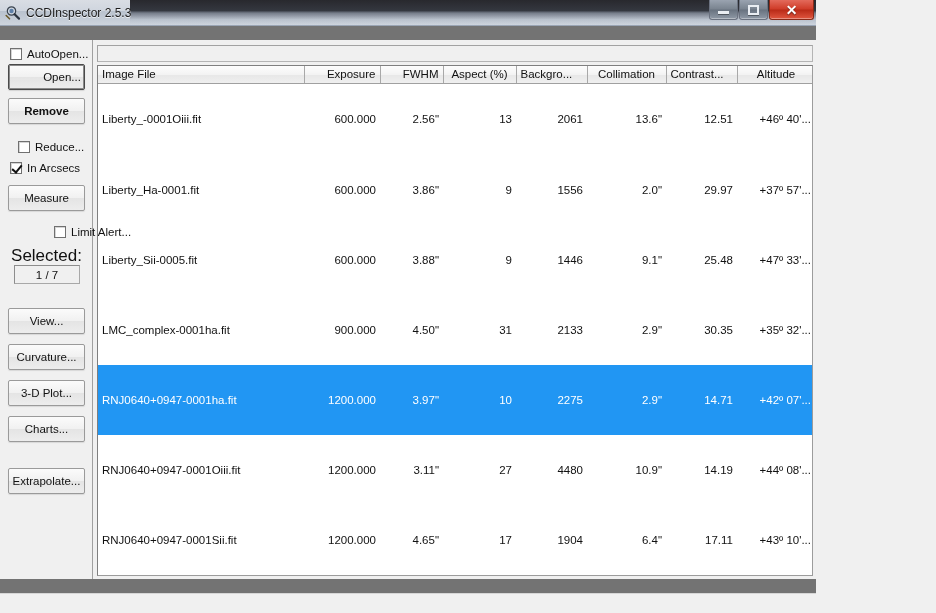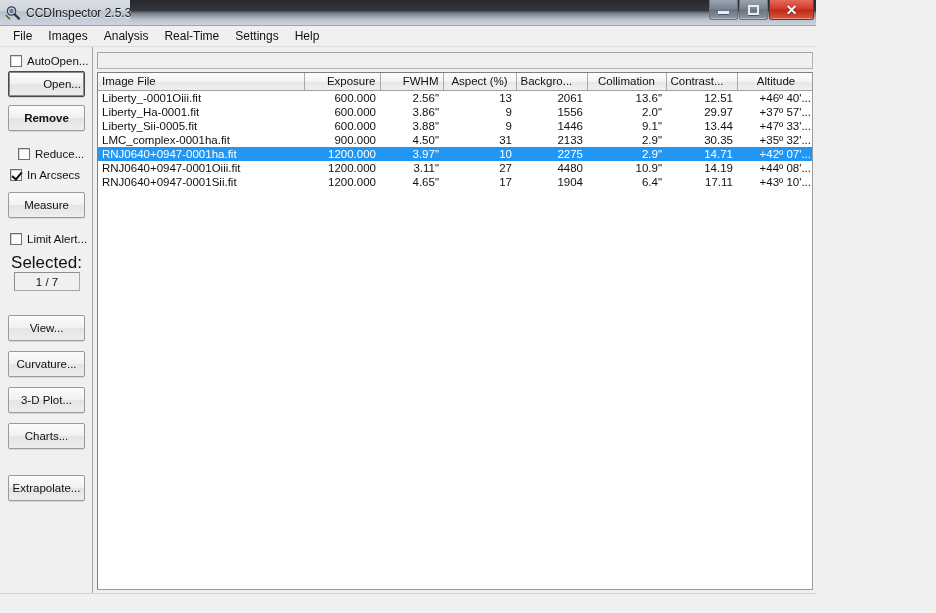--- a/index.html
+++ b/index.html
@@ -11,23 +11,24 @@
   }
   body {
     background: #f0f0f0;
   }
 
   
   .window {
     position: relative;
     width: 816px;
     height: 613px;
-    background: #f9a8d4;
+    background: #737373;
     display: flex;
     flex-direction: column;
+    gap: 14px;
   }
 
   
   .titlebar {
     position: relative;
     height: 26px;
     flex: 0 0 26px;
     background: linear-gradient(to bottom, #d9dde4 0%, #cfd5de 44%, #b9c2ce 46%, #cdd4dd 100%);
     border-bottom: 1px solid #9aa5b5;
     display: flex;
@@ -234,21 +235,21 @@
   
   .table-wrap {
     margin: 0 3px 3px 4px;
     flex: 1 1 auto;
     background: #ffffff;
     border: 1px solid #9c9c9c;
     border-top-color: #7f7f7f;
     border-left-color: #7f7f7f;
     overflow: hidden;
     display: flex;
-    flex-direction: column;
+    flex-direction: row;
     min-height: 0;
   }
   table.grid {
     width: 100%;
     border-collapse: collapse;
     table-layout: fixed;
     font-size: 11.5px;
     color: #111;
   }
   table.grid thead th {
@@ -317,28 +318,20 @@
       </div>
       <div class="win-btn">
         <span class="glyph-max"></span>
       </div>
       <div class="win-btn close">
         <span class="glyph-close">✕</span>
       </div>
     </div>
   </div>
 
-  <div class="menubar">
-    <div class="menu-item">File</div>
-    <div class="menu-item">Images</div>
-    <div class="menu-item">Analysis</div>
-    <div class="menu-item">Real-Time</div>
-    <div class="menu-item">Settings</div>
-    <div class="menu-item">Help</div>
-  </div>
 
   <div class="body-area">
 
     <div class="sidebar">
 
       <div class="chk-row" style="top:8px;">
         <span class="checkbox"></span>
         <span>AutoOpen...</span>
       </div>
 
@@ -350,21 +343,21 @@
         <span>Reduce...</span>
       </div>
 
       <div class="chk-row" style="top:122px;">
         <span class="checkbox checked"></span>
         <span>In Arcsecs</span>
       </div>
 
       <div class="btn" style="top:145px;">Measure</div>
 
-      <div class="chk-row" style="top:186px;">
+      <div class="chk-row" style="top:186px;margin-left:44px;">
         <span class="checkbox"></span>
         <span>Limit Alert...</span>
       </div>
 
       <div class="static-label" style="top:206px;">Selected:</div>
       <div class="readout" style="top:225px;">1 / 7</div>
 
       <div class="btn" style="top:268px;">View...</div>
       <div class="btn" style="top:304px;">Curvature...</div>
       <div class="btn" style="top:340px;">3-D Plot...</div>
@@ -429,21 +422,21 @@
                 <td class="righty">01/08/16 23:56:06</td>
                 <td></td>
               </tr>
               <tr>
                 <td class="lefty">Liberty_Sii-0005.fit</td>
                 <td class="righty">600.000</td>
                 <td class="righty">3.88"</td>
                 <td class="righty">9</td>
                 <td class="righty">1446</td>
                 <td class="righty">9.1"</td>
-                <td class="righty">13.44</td>
+                <td class="righty">25.48</td>
                 <td class="righty">+47º 33'...</td>
                 <td class="righty">03/06/16 21:28:40</td>
                 <td></td>
               </tr>
               <tr>
                 <td class="lefty">LMC_complex-0001ha.fit</td>
                 <td class="righty">900.000</td>
                 <td class="righty">4.50"</td>
                 <td class="righty">31</td>
                 <td class="righty">2133</td>

